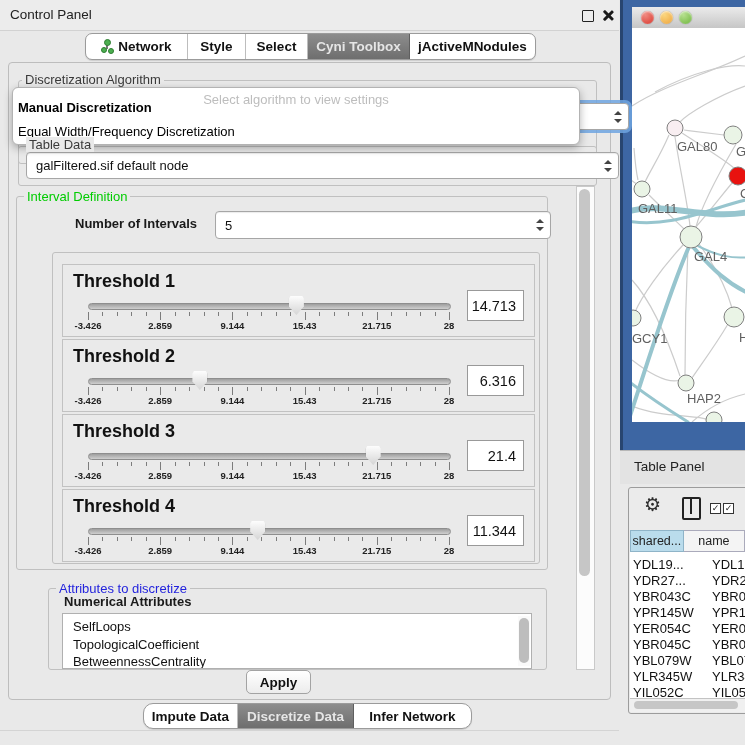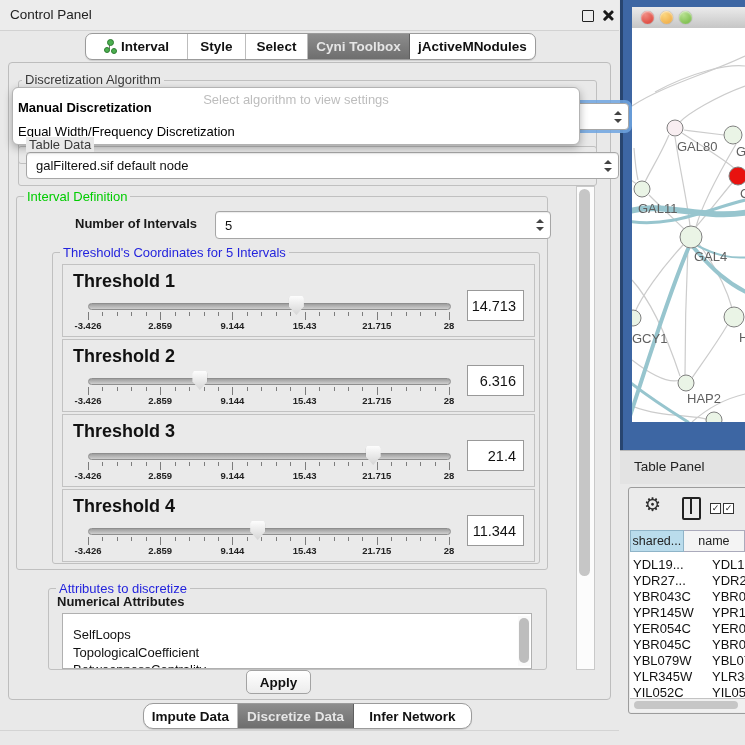--- a/index.html
+++ b/index.html
@@ -126,21 +126,21 @@
   <div class="abs close-ico"></div>
 
   <div class="abs seg-bar top-tabs" id="topTabs">
       <div class="seg" style="width: 101px;">
         <span class="net-ico">
           <em></em>
           <i class="d1"></i>
           <i class="d2"></i>
           <i class="d3"></i>
         </span>
-        <span>Interval</span>
+        <span>Network</span>
       </div>
       <div class="seg" style="width: 57px;">
         <span>Style</span>
       </div>
       <div class="seg" style="width: 61px;">
         <span>Select</span>
       </div>
       <div class="seg sel" style="width: 101px;">
         <span>Cyni Toolbox</span>
       </div>
@@ -175,21 +175,20 @@
   <div class="abs grp" style="left:16px;top:196px;width:530px;height:372px;"></div>
   <div class="abs grp-title t-green" style="left:24px;top:189px;">Interval Definition</div>
 
   <div class="abs" style="left:75px;top:216px;font-size:13px;font-weight:bold;">Number of Intervals</div>
   <div class="abs combo" style="left:215px;top:211px;width:305px;height:26px;">
     <span>5</span>
     <span class="arrows"></span>
   </div>
 
   <div class="abs grp" style="left:52px;top:252px;width:486px;height:310px;"></div>
-  <div class="abs grp-title t-blue" style="left:60px;top:245px;">Threshold's Coordinates for 5 Intervals</div>
   <div id="thrHost">
       <div class="abs thr" style="top: 264px;">
         <div class="thr-label">Threshold 1</div>
         <div class="thr-track"></div>
         <div class="thr-thumb" style="left: 225.9px;"></div>
         <div class="thr-ticks">
           <i style="left: 0px; height: 8px;"></i>
           <i style="left: 14.4px; height: 4px;"></i>
           <i style="left: 28.9px; height: 4px;"></i>
           <i style="left: 43.3px; height: 4px;"></i>
@@ -349,23 +348,23 @@
           <span style="left: 186.6px;">15.43</span>
           <span style="left: 258.8px;">21.715</span>
           <span style="left: 331px;">28</span>
         </div>
         <input class="thr-val" value="11.344" style="">
       </div>
     </div>
 
   <div class="abs grp" style="left:48px;top:588px;width:497px;height:80px;"></div>
   <div class="abs grp-title t-blue" style="left:56px;top:581px;">Attributes to discretize</div>
-  <div class="abs" style="left:57px;top:594px;font-size:13px;font-weight:bold;">Numerical Attributes</div>
+  <div class="abs" style="left:64px;top:594px;font-size:13px;font-weight:bold;">Numerical Attributes</div>
   <div class="abs listbox">
-    <div id="attrItems" style="padding-top:12px;">
+    <div id="attrItems" style="padding-top:4px;">
         <div class="item">SelfLoops</div>
         <div class="item">TopologicalCoefficient</div>
         <div class="item">BetweennessCentrality</div>
       </div>
     <div class="lb-scroll">
         <div class="lb-thumb"></div>
       </div>
   </div>
 
   <div class="abs vscroll">

